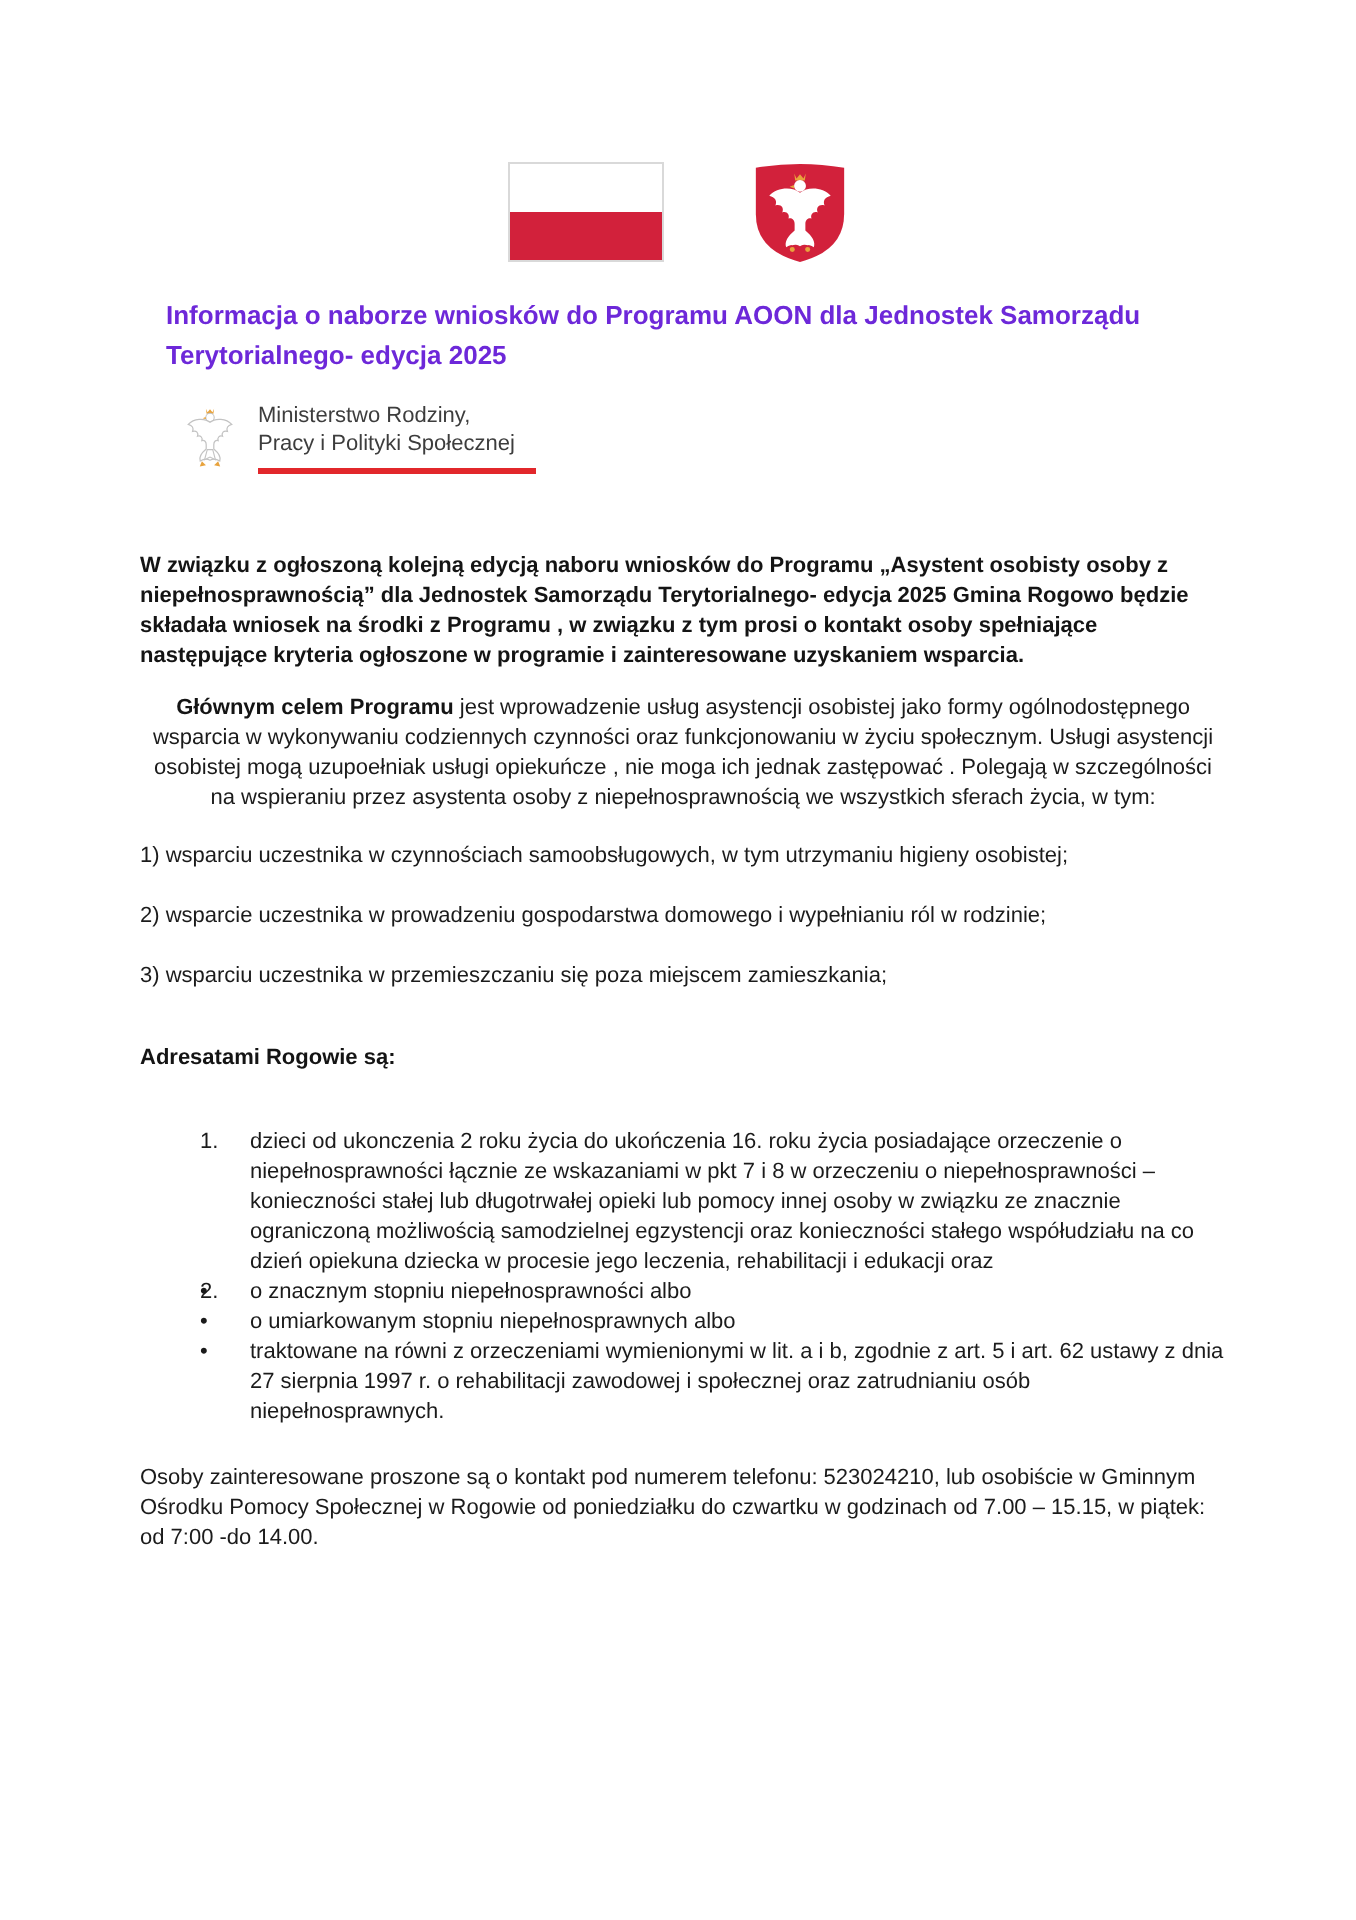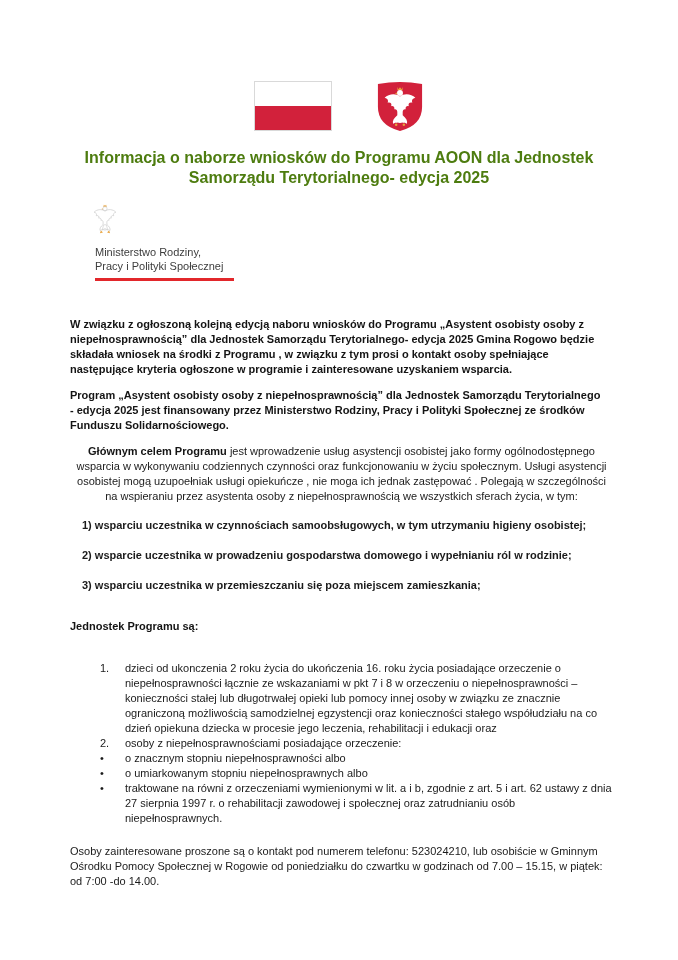--- a/index.html
+++ b/index.html
@@ -22,42 +22,42 @@
     box-sizing:border-box;
     display:flex;flex-direction:column;
   }
   .flag-white{flex:1;background:#ffffff;}
   .flag-red{flex:1;background:#d2213b;}
   .coa{width:48px;height:54px;display:block;}
   
   .doc-title{
     margin:15px auto 0 auto;
     max-width:512px;
-    text-align:center;
-    font-size:16px;font-weight:700;line-height:20px;
-    color:#4d7c0f;
+    text-align:left;
+    font-size:13px;font-weight:700;line-height:20px;
+    color:#6d28d9;
   }
   
   .ministry{
     margin:8px 0 0 88px;
-    display:flex;align-items:flex-start;flex-direction:column;
+    display:flex;align-items:flex-start;
   }
   .ministry-eagle{width:34px;height:44px;flex:0 0 auto;}
   .ministry-txt{margin-left:7px;padding-top:6px;}
   .ministry-line{font-size:11px;line-height:13.5px;color:#3d3d3d;}
   .ministry-rule{width:139px;height:2.5px;background:#e2272b;margin-top:5px;}
   
   .body{
     margin:36px 65px 0 70px;
     font-size:11px;line-height:15px;
   }
   .p-bold{font-weight:700;color:#141414;margin:0 12px 11px 0;}
   .p-goal{margin:2px 0 14px 0;text-align:center;}
   .p-goal b{color:#141414;}
-  .point-line{margin:0 0 15px 12px;font-weight:bold;}
+  .point-line{margin:0 0 15px 0;}
   .adresaci-heading{font-weight:700;color:#141414;margin:26px 0 27px 0;}
   .adr-item{position:relative;padding-left:55px;margin:0;}
   .adr-marker{position:absolute;left:30px;top:0;}
   .contact{margin:18px 0 0 0;}
 </style>
 </head>
 <body>
 
 <div class="page">
 
@@ -94,37 +94,35 @@
       <div class="ministry-line">Ministerstwo Rodziny,</div>
       <div class="ministry-line">Pracy i Polityki Społecznej</div>
       <div class="ministry-rule"></div>
     </div>
   </div>
 
   <div class="body">
 
     <p class="p-bold">W związku z ogłoszoną kolejną edycją naboru wniosków do Programu „Asystent osobisty osoby z niepełnosprawnością” dla Jednostek Samorządu Terytorialnego- edycja 2025 Gmina Rogowo będzie składała wniosek na środki z Programu , w związku z tym  prosi o kontakt osoby spełniające następujące kryteria ogłoszone w programie i zainteresowane uzyskaniem wsparcia.</p>
 
-    <p class="p-bold">Program „Asystent osobisty osoby z niepełnosprawnością” dla Jednostek Samorządu Terytorialnego - edycja 2025 jest finansowany przez Ministerstwo Rodziny, Pracy i Polityki Społecznej ze środków Funduszu Solidarnościowego.</p>
 
     <p class="p-goal"><b>Głównym celem Programu</b><span> jest wprowadzenie usług asystencji osobistej jako formy ogólnodostępnego wsparcia w wykonywaniu codziennych czynności oraz funkcjonowaniu w życiu społecznym. Usługi asystencji osobistej mogą uzupoełniak usługi opiekuńcze , nie moga ich jednak zastępować . Polegają w szczególności na wspieraniu przez asystenta osoby z niepełnosprawnością we wszystkich sferach życia, w tym:</span></p>
 
     <div class="point-line">1) wsparciu uczestnika w czynnościach samoobsługowych, w tym utrzymaniu higieny osobistej;</div>
     <div class="point-line">2) wsparcie uczestnika w prowadzeniu gospodarstwa domowego i wypełnianiu ról w rodzinie;</div>
     <div class="point-line">3) wsparciu uczestnika w przemieszczaniu się poza miejscem zamieszkania;</div>
 
-    <div class="adresaci-heading">Jednostek Programu są:</div>
+    <div class="adresaci-heading">Adresatami Rogowie są:</div>
 
     <div class="adr-item">
       <span class="adr-marker">1.</span>
       <span>dzieci  od ukonczenia 2 roku życia do ukończenia 16. roku życia posiadające orzeczenie o niepełnosprawności łącznie ze wskazaniami w pkt 7 i 8 w orzeczeniu o niepełnosprawności – konieczności stałej lub długotrwałej opieki lub pomocy innej osoby w związku ze znacznie ograniczoną możliwością samodzielnej egzystencji oraz konieczności stałego współudziału na co dzień opiekuna dziecka w procesie jego leczenia, rehabilitacji i edukacji oraz</span>
     </div>
     <div class="adr-item">
       <span class="adr-marker">2.</span>
-      <span>osoby z niepełnosprawnościami posiadające orzeczenie:</span>
     </div>
     <div class="adr-item">
       <span class="adr-marker">•</span>
       <span>o znacznym stopniu niepełnosprawności albo</span>
     </div>
     <div class="adr-item">
       <span class="adr-marker">•</span>
       <span>o umiarkowanym stopniu niepełnosprawnych albo</span>
     </div>
     <div class="adr-item">

